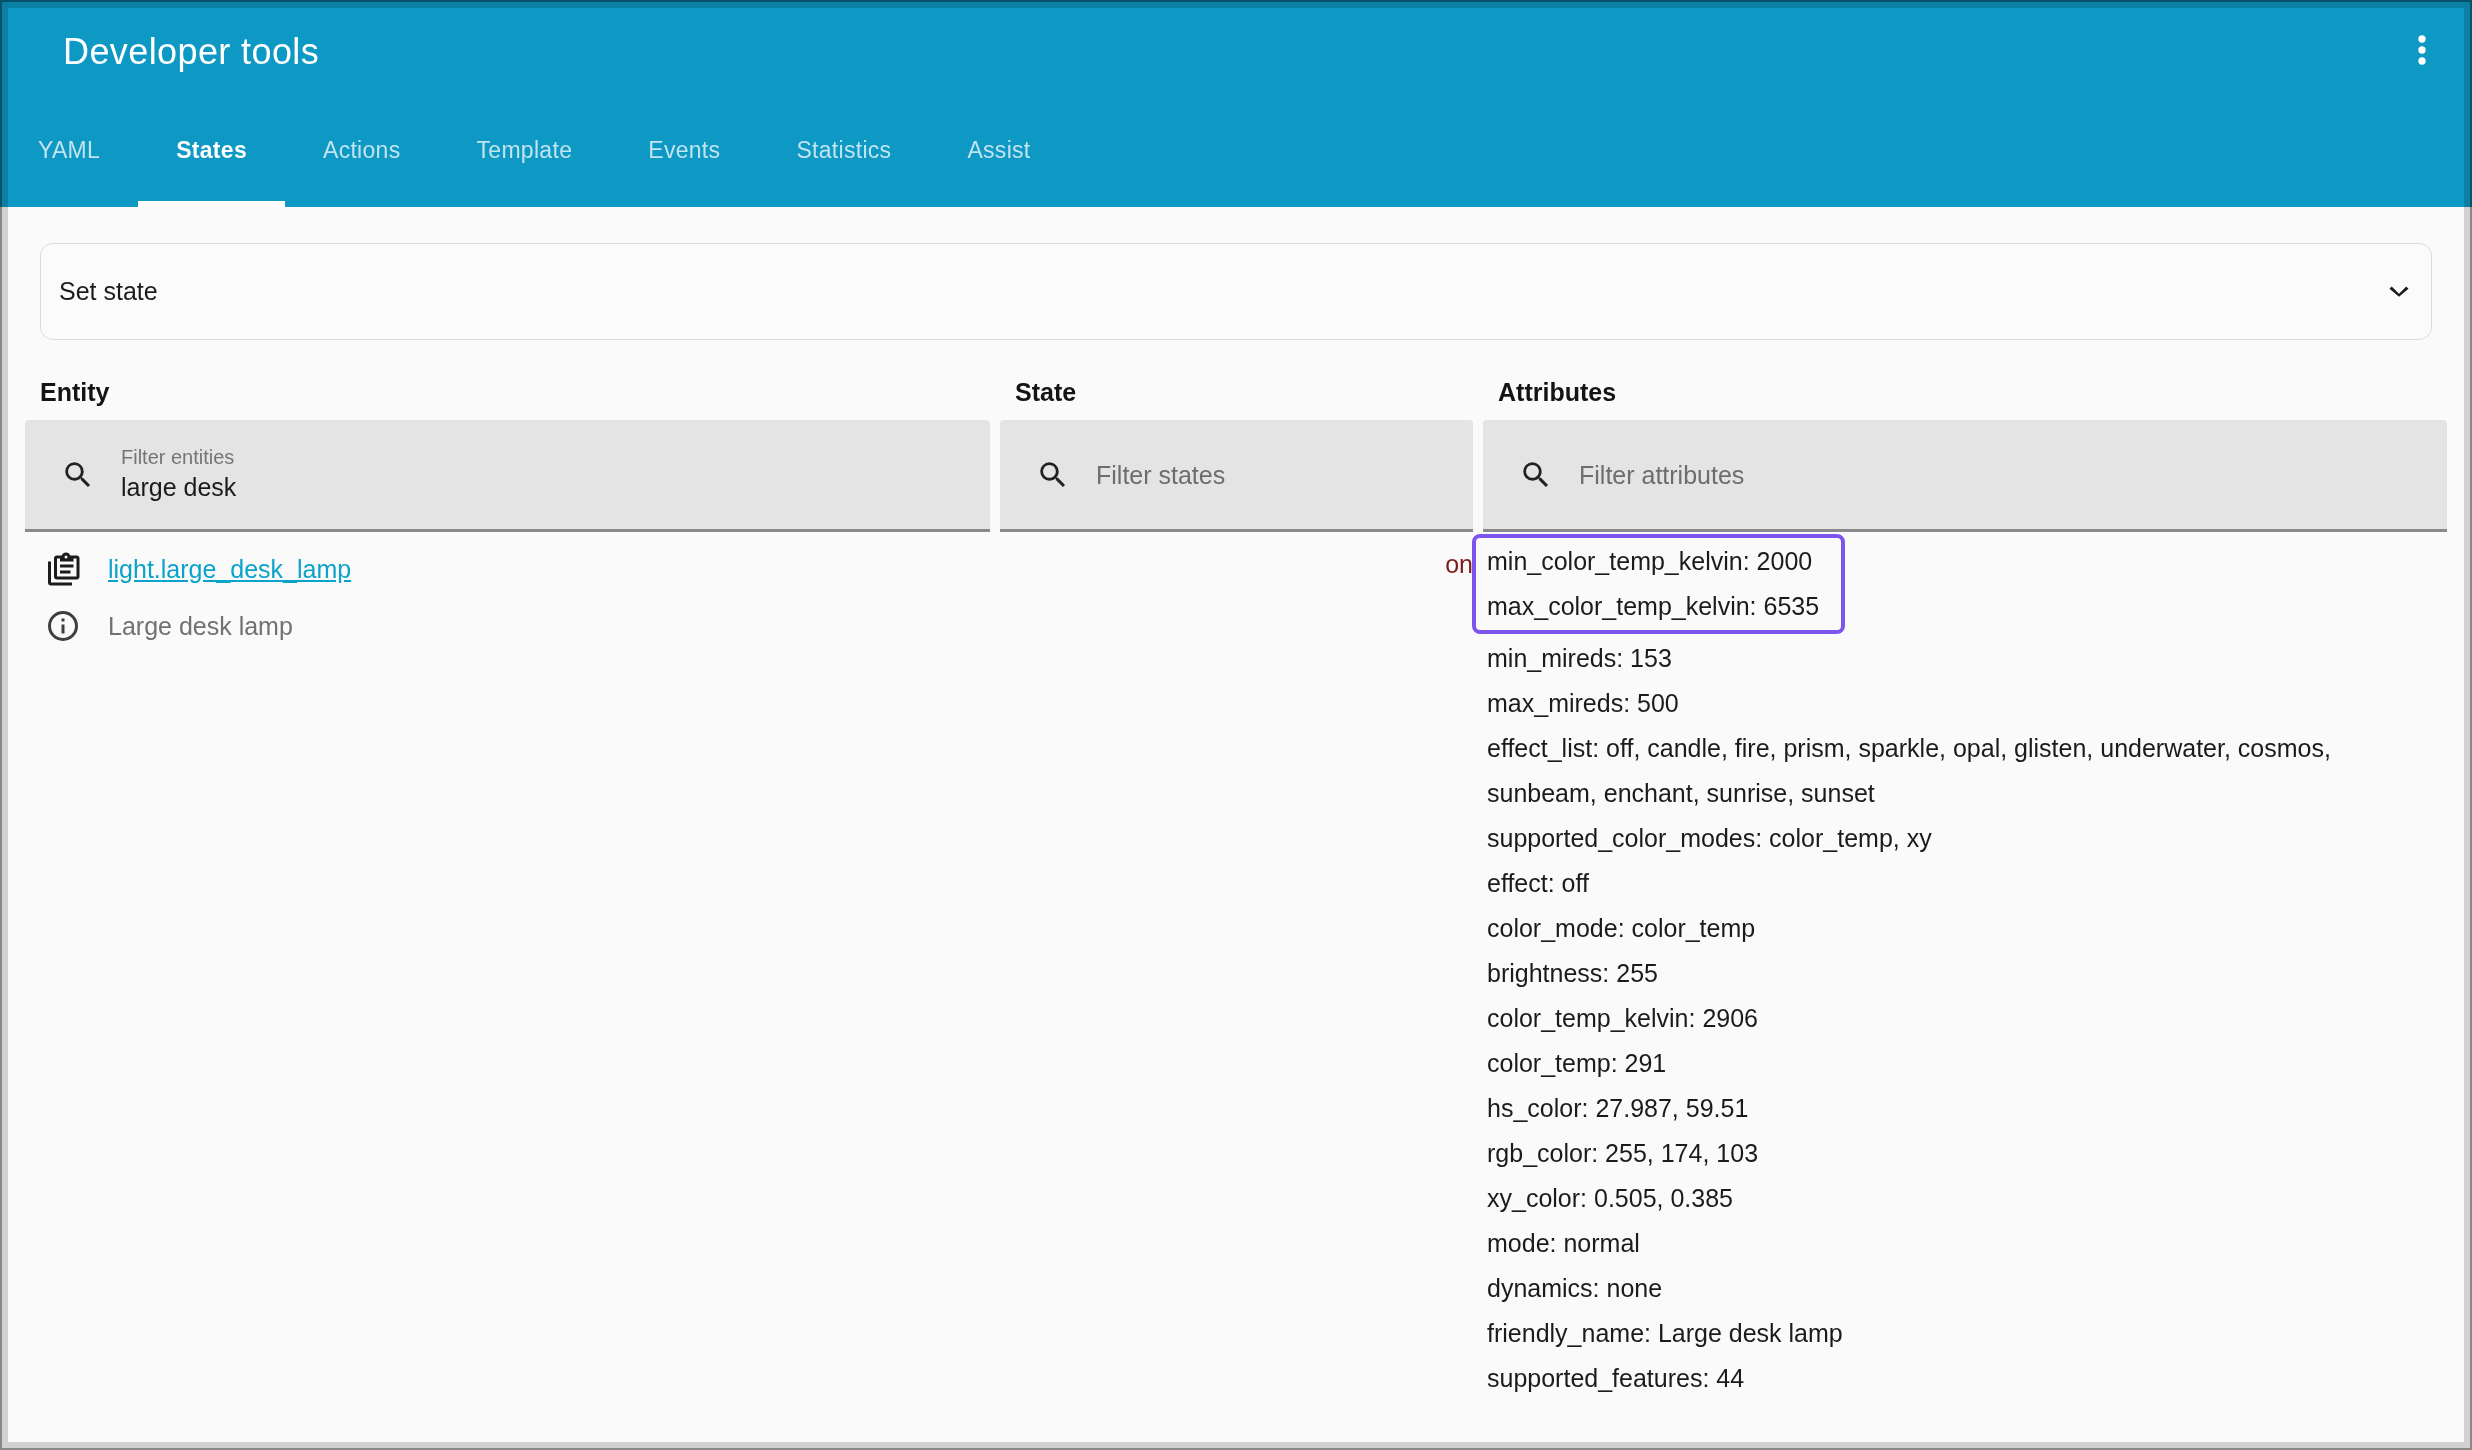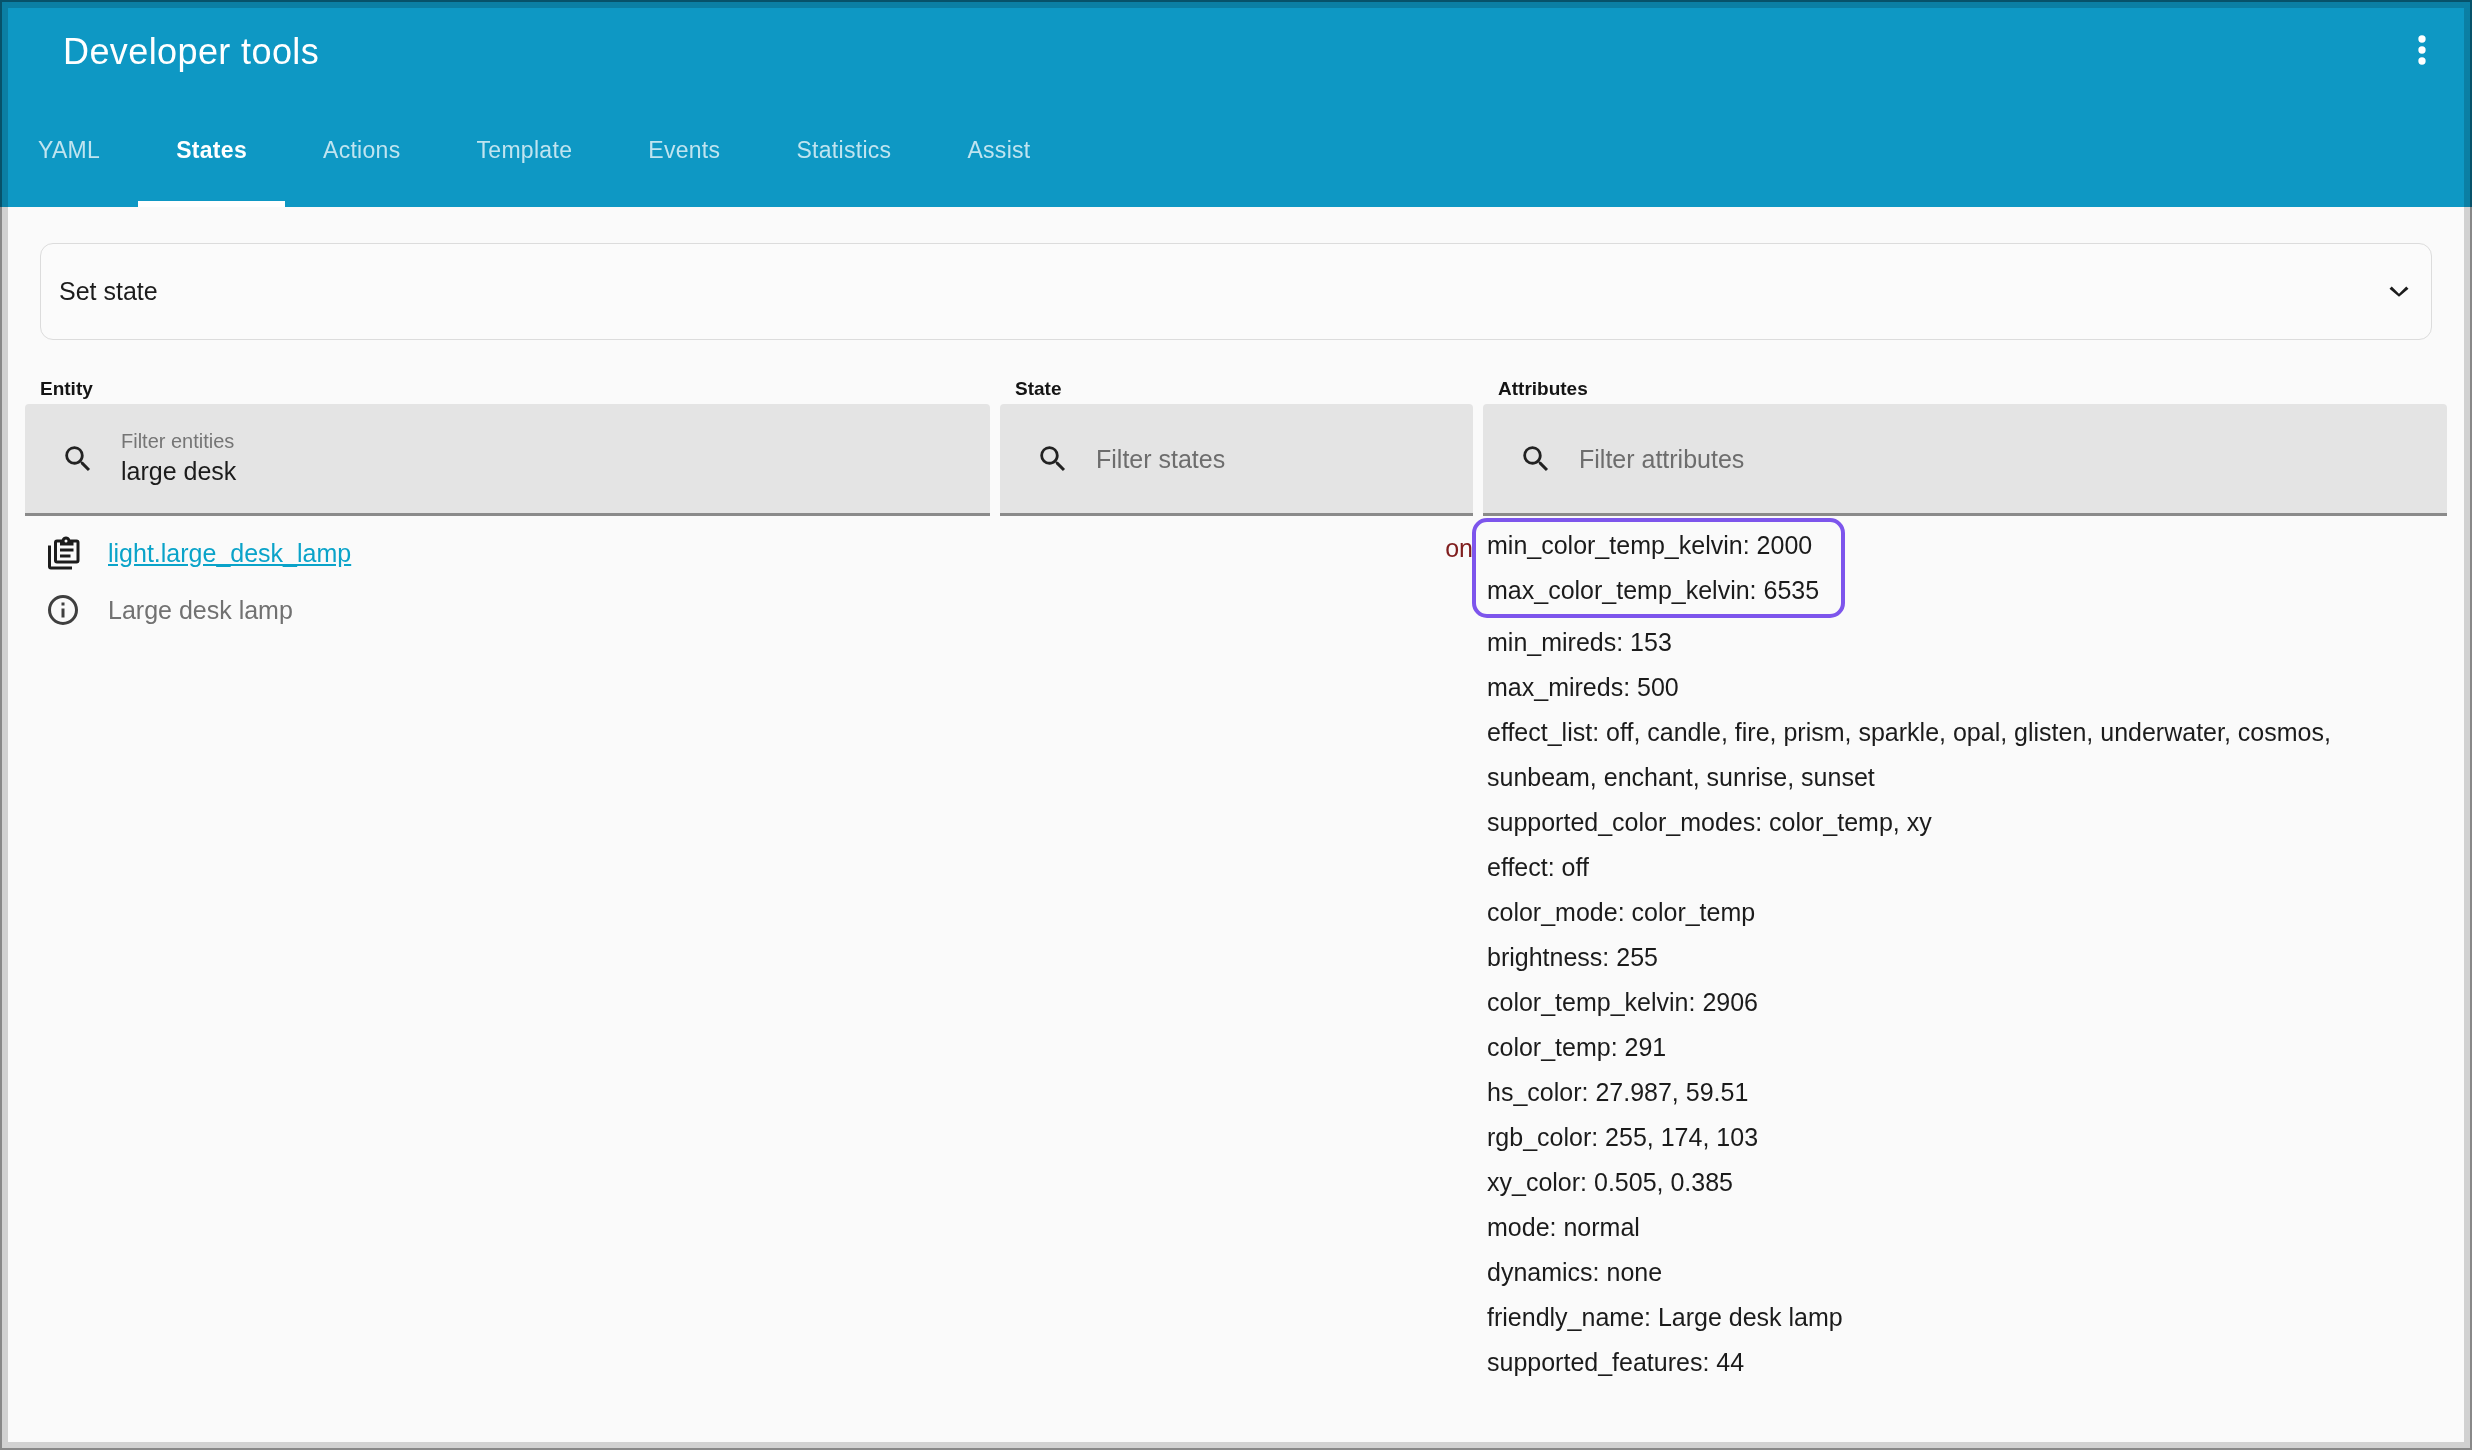--- a/index.html
+++ b/index.html
@@ -67,22 +67,22 @@
   .panel-chevron svg { width:38px; height:38px; fill:#1c1c1c; }
 
   .grid3 {
     display:grid;
     grid-template-columns:965px 473px 1fr;
     column-gap:10px;
   }
 
   .col-headers { margin-top:38px; }
   .col-header {
-    font-size:19px; font-weight:700; color:#141414;
-    padding:0 0 4px 15px;
+    font-size:25px; font-weight:700; color:#141414;
+    padding:0 0 13px 15px;
   }
 
   
   .field {
     background:#e4e4e4;
     border-bottom:3px solid #8a8a8a;
     border-radius:4px 4px 0 0;
     height:112px;
     display:flex; align-items:center;
     padding-left:36px;
@@ -125,21 +125,21 @@
   .attrs-cell {
     padding:0 0 0 4px;
     font-size:25px; color:#1b1b1b;
     line-height:45px;
   }
   .attr-line { white-space:normal; word-break:break-word; }
   .highlight-box {
     width:fit-content;
     max-width:100%;
     border:4px solid #7d55ec;
-    border-radius:15px;
+    border-radius:8px;
     padding:1px 22px 1px 11px;
     margin:-6px 16px 2px -15px;
   }
 </style>
 </head>
 <body>
 
 <div class="page">
 
   <div class="header">

